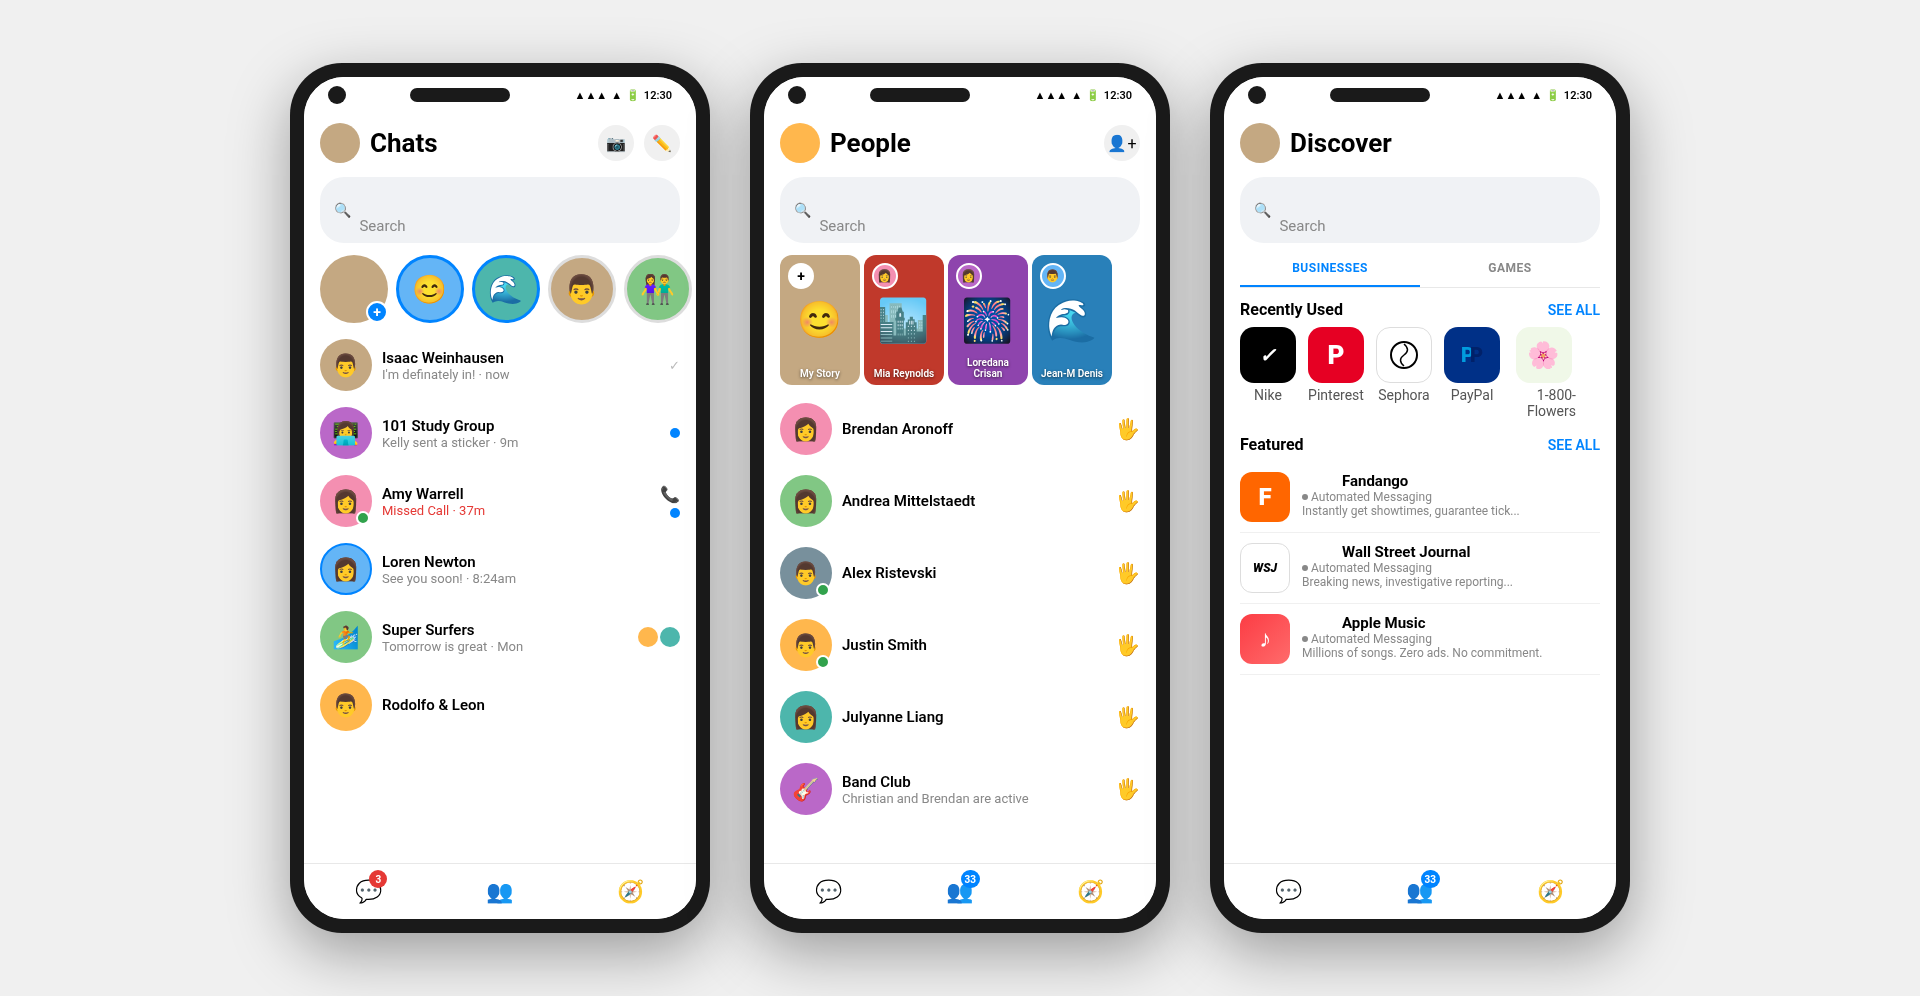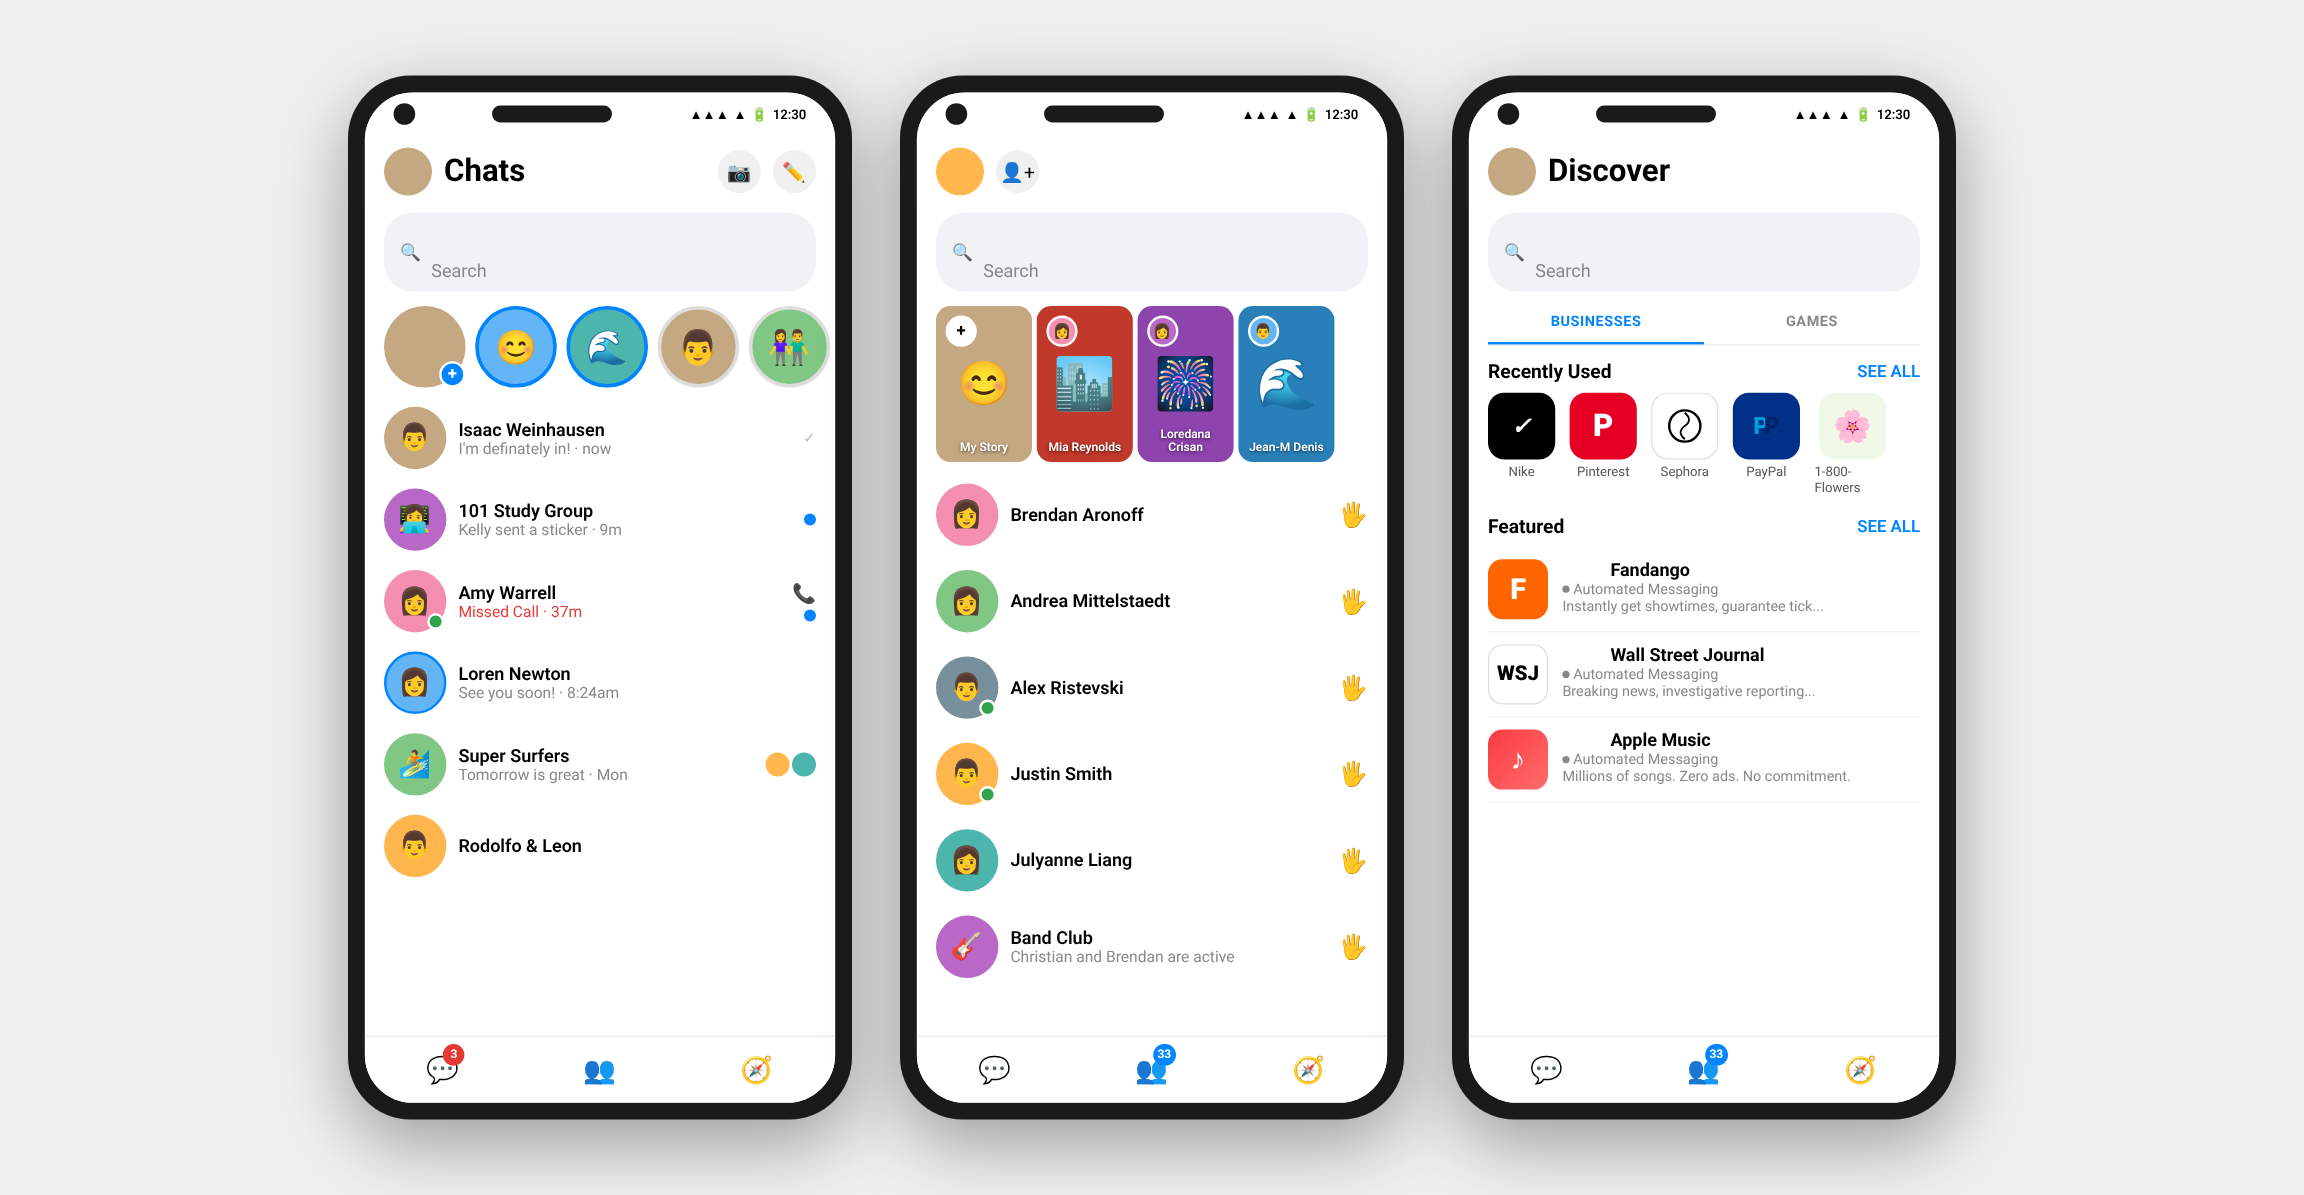--- a/index.html
+++ b/index.html
@@ -411,23 +411,23 @@
       height: 56px;
       border-radius: 14px;
       display: flex;
       align-items: center;
       justify-content: center;
       font-size: 28px;
       font-weight: 900;
     }
 
     .app-name {
-      font-size: 11px;
+      font-size: 14px;
       color: #555;
-      text-align: left;
+      text-align: right;
       max-width: 64px;
     }
 
     .featured-list { padding: 0 16px; }
 
     .featured-item {
       display: flex;
       align-items: flex-start;
       gap: 12px;
       padding: 10px 0;
@@ -627,20 +627,21 @@
         <span>▲</span>
         <span>🔋</span>
         <span>12:30</span>
       </div>
     </div>
 
     <div class="screen-content">
 
       <div class="app-header">
         <div style="width:40px;height:40px;border-radius:50%;background:#ffb74d;flex-shrink:0;margin-right:10px;"></div>
+        <div class="header-title">People</div>
         <div class="header-actions">
           <div class="icon-btn">👤+</div>
         </div>
       </div>
 
       <div class="search-bar">
         <span class="search-icon-sm">🔍</span>
         <span class="search-placeholder">Search</span>
       </div>
 
@@ -825,21 +826,21 @@
             <div class="featured-name">Fandango</div>
             <div class="featured-sub">
               <div class="dot-sm"></div>
               <span>Automated Messaging</span>
             </div>
             <div class="featured-desc">Instantly get showtimes, guarantee tick...</div>
           </div>
         </div>
 
         <div class="featured-item">
-          <div class="featured-icon" style="background:#fff;color:#000;font-size:17px;font-weight:900;border:1px solid #ddd;">WSJ</div>
+          <div class="featured-icon" style="background:#fff;color:#000;font-size:12px;font-weight:900;font-style:italic;border:1px solid #ddd;">WSJ</div>
           <div class="featured-info">
             <div class="featured-name">Wall Street Journal</div>
             <div class="featured-sub">
               <div class="dot-sm"></div>
               <span>Automated Messaging</span>
             </div>
             <div class="featured-desc">Breaking news, investigative reporting...</div>
           </div>
         </div>
 

